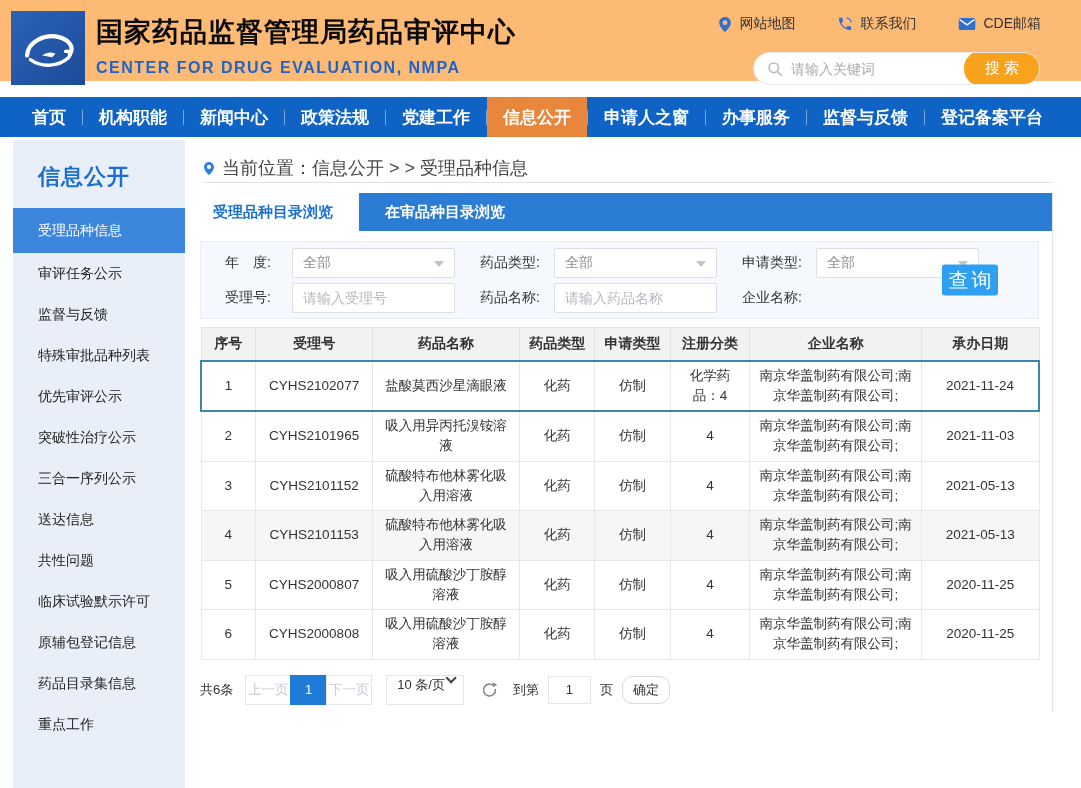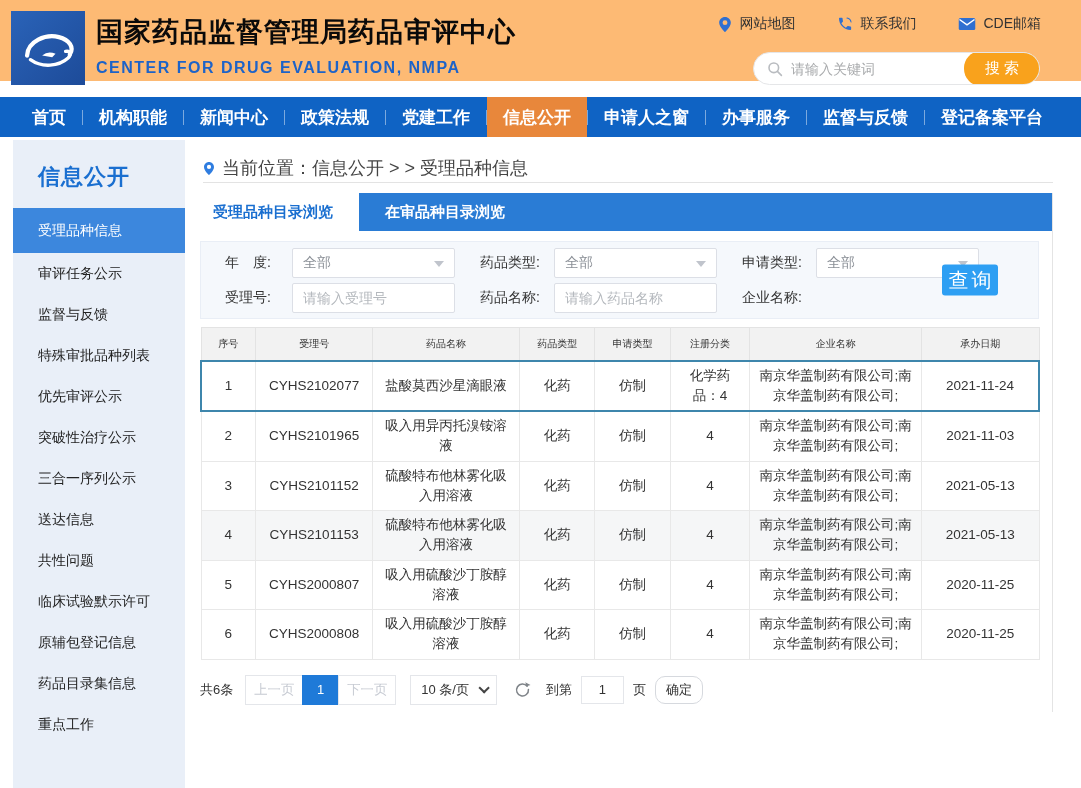--- a/index.html
+++ b/index.html
@@ -62,36 +62,36 @@
           border-right:5px solid transparent; border-top:6px solid #c0c4cc; }
   .finput { width:163px; height:30px; background:#fff; border:1px solid #dcdfe6; border-radius:2px; padding:0 10px;
             font-size:14px; color:#333; outline:none; }
   .finput::placeholder { color:#b4b8bd; }
   .query-btn { position:absolute; right:40px; top:50%; transform:translateY(-50%); width:56px; height:31px;
                background:#2e9ff3; border:none; border-radius:3px; color:#fff; font-size:20px; letter-spacing:3px;
                cursor:pointer; padding-left:3px; }
 
   
   .grid { margin:8px 13px 0; width:840px; border-collapse:collapse; table-layout:fixed; }
-  .grid th { background:#f2f2f2; border:1px solid #e3e3e3; height:33px; font-size:10px; font-weight:normal; color:#333; }
+  .grid th { background:#f2f2f2; border:1px solid #e3e3e3; height:33px; font-size:14px; font-weight:bold; color:#333; }
   .grid td { border:1px solid #e8e8e8; height:48px; text-align:center; font-size:13.5px; color:#333; padding:4px 8px; line-height:1.5; }
   .grid col.c1{width:6.5%} .grid col.c2{width:14%} .grid col.c3{width:17.5%} .grid col.c4{width:9%}
   .grid col.c5{width:9%} .grid col.c6{width:9.5%} .grid col.c7{width:20.5%} .grid col.c8{width:14%}
   .grid tr.selected td { border-top:2px solid #3e86ac; border-bottom:2px solid #3e86ac; }
   .grid tr.selected td:first-child { border-left:2px solid #3e86ac; }
   .grid tr.selected td:last-child { border-right:2px solid #3e86ac; }
   .grid tr.hover td { background:#f5f6f7; }
 
   
   .pager { margin:15px 13px 0; display:flex; align-items:center; font-size:13px; color:#333; }
   .pg-total { margin-right:12px; }
-  .pg-btn { border:1px solid #e4e6ea; background:#fff; color:#c7cbd3; height:30px; line-height:28px; padding:0 8px; cursor:pointer; }
+  .pg-btn { border:1px solid #e4e6ea; background:#fff; color:#c7cbd3; height:30px; line-height:28px; padding:0 2px; cursor:pointer; }
   .pg-cur { background:#1f7ad8; border:1px solid #1f7ad8; color:#fff; width:37px; height:30px; line-height:28px; text-align:center; margin:0 -1px; cursor:pointer; }
-  .pg-size { margin-left:14px; border:1px solid #e4e6ea; background:#fff; height:30px; display:flex; align-items:center;
-             padding:0 10px; gap:9px; cursor:pointer; }
+  .pg-size { margin-left:14px; border:1px solid #e4e6ea; background:#fff; height:30px; display:flex; align-items:flex-start;
+             padding:0 10px; cursor:pointer; }
   .pg-size .vchev { width:8px; height:8px; border-right:2px solid #444; border-bottom:2px solid #444; transform:rotate(45deg) translateY(-3px); }
   .pg-refresh { margin-left:17px; cursor:pointer; display:flex; align-items:center; }
   .pg-goto { margin-left:15px; display:flex; align-items:center; gap:9px; }
   .pg-input { width:43px; height:28px; border:1px solid #e4e6ea; text-align:center; font-size:13px; color:#333; outline:none; }
   .pg-ok { border:1px solid #d6d9de; background:#fff; border-radius:10px; height:28px; padding:0 10px; font-size:13px; color:#333; cursor:pointer; }
 </style>
 </head>
 <body>
 
 <div class="page">

